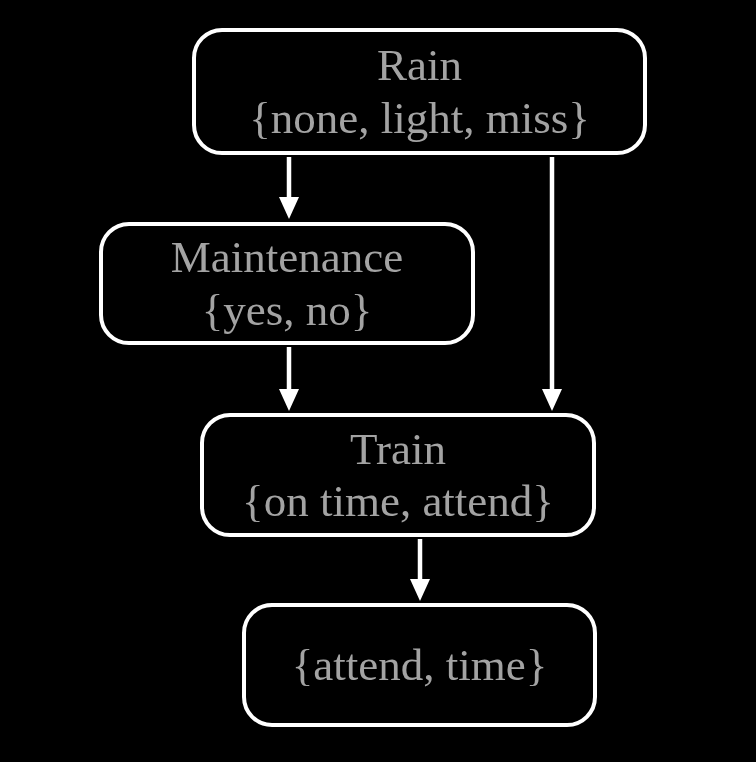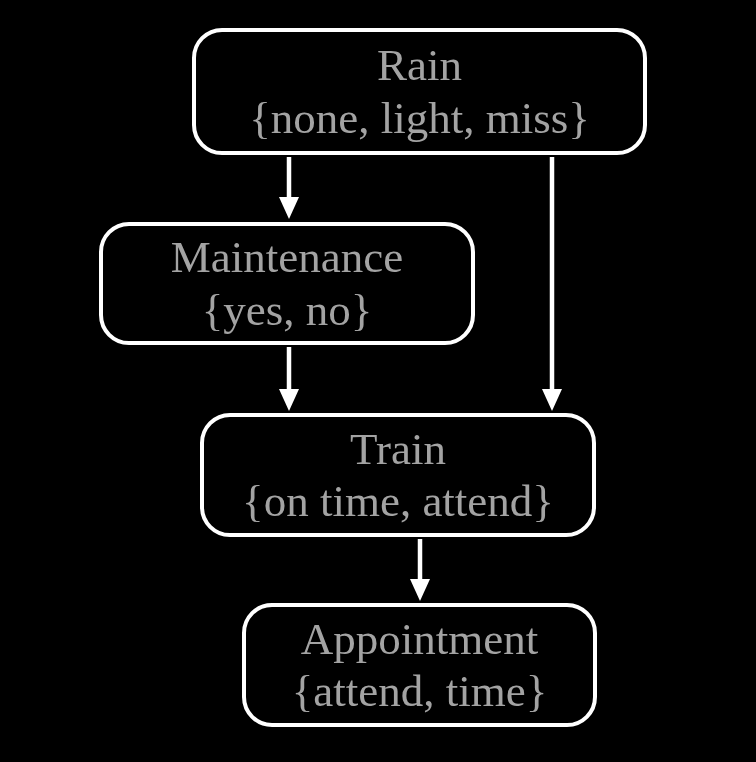--- a/index.html
+++ b/index.html
@@ -89,17 +89,16 @@
     <div class="node-label">Maintenance</div>
     <div class="node-values">{yes, no}</div>
   </div>
 
   <div class="node node-train">
     <div class="node-label">Train</div>
     <div class="node-values">{on time, attend}</div>
   </div>
 
   <div class="node node-appointment">
-    <div class="node-label">Appointment</div>
     <div class="node-values">{attend, time}</div>
   </div>
 
 </div>
 
 </body></html>

